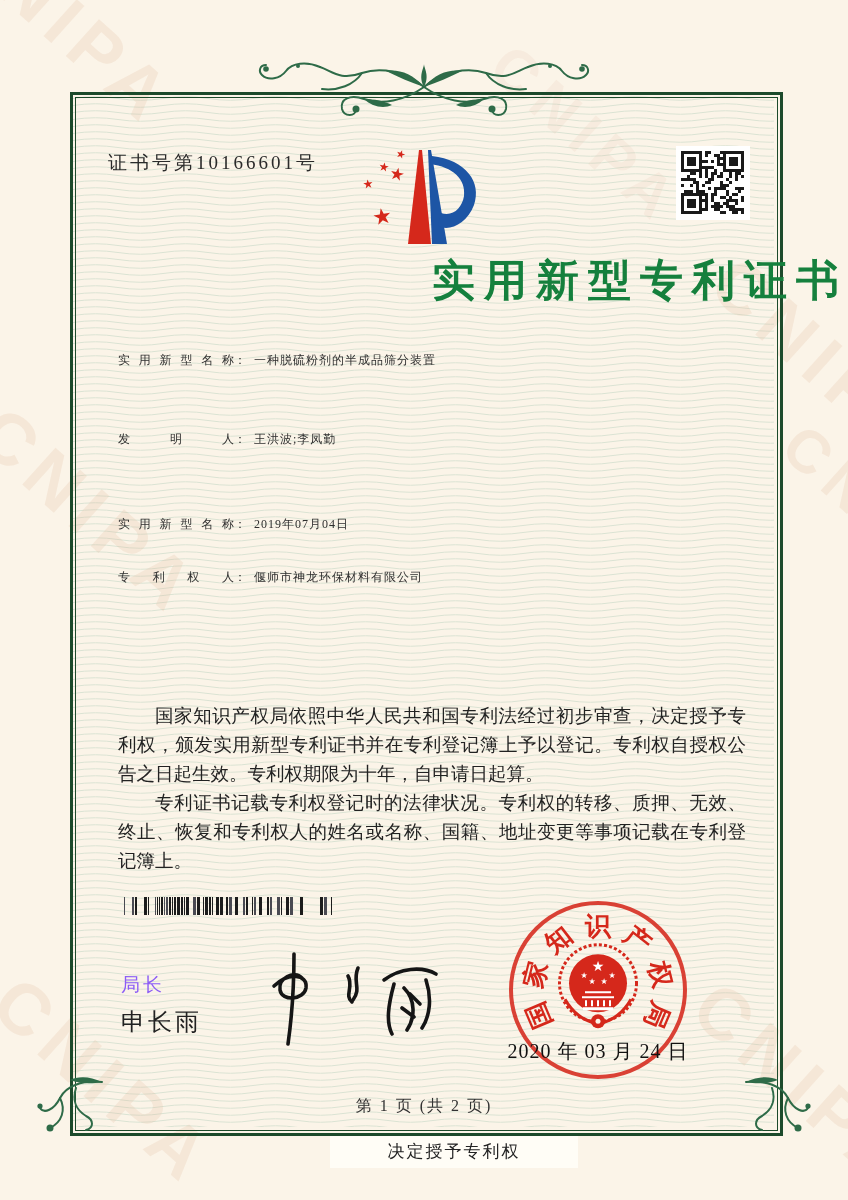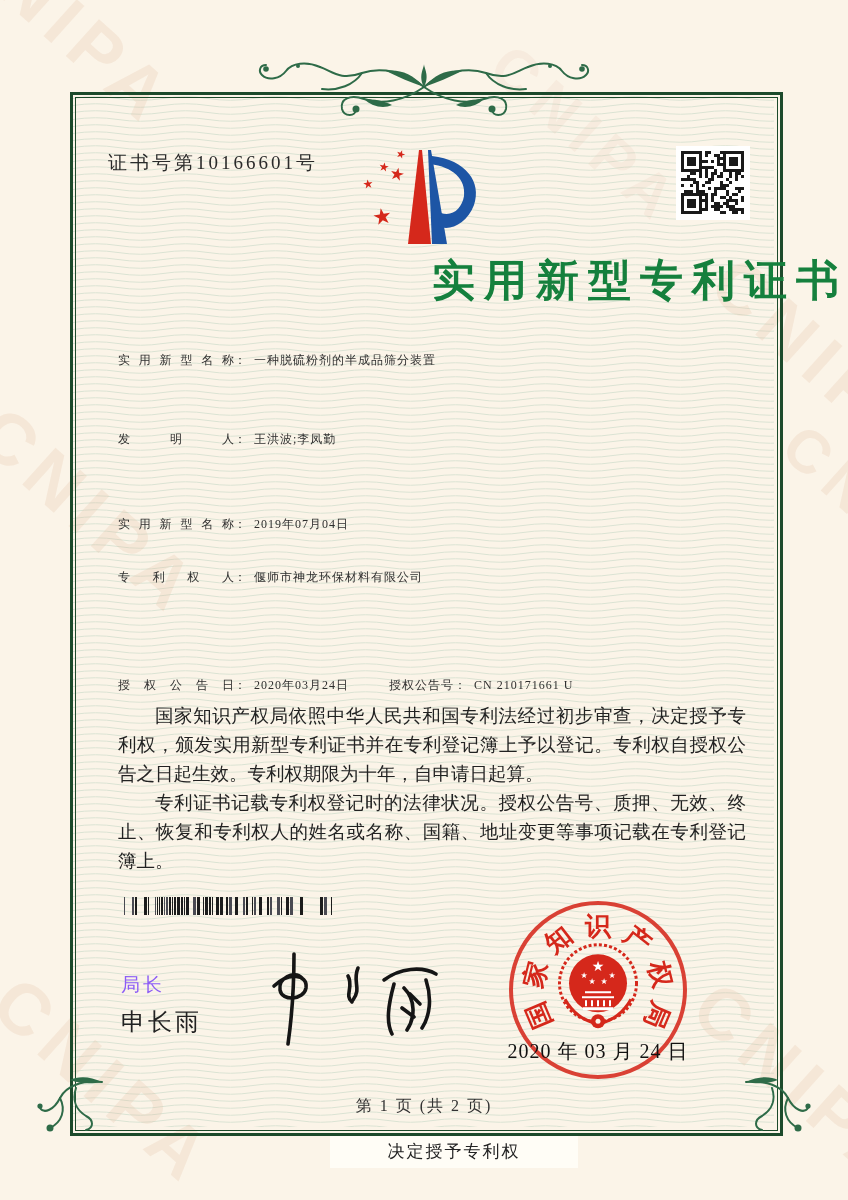--- a/index.html
+++ b/index.html
@@ -397,27 +397,24 @@
     </div>
     <div class="field" style="top:431px;">
       <span class="flabel">发明人</span><span class="colon">：</span><span class="fvalue">王洪波;李凤勤</span>
     </div>
     <div class="field" style="top:516px;">
       <span class="flabel">实用新型名称</span><span class="colon">：</span><span class="fvalue">2019年07月04日</span>
     </div>
     <div class="field" style="top:569px;font-family:Liberation Mono, monospace;">
       <span class="flabel">专利权人</span><span class="colon">：</span><span class="fvalue">偃师市神龙环保材料有限公司</span>
     </div>
-    <div class="field" style="top:677px;">
-      <span class="flabel">授权公告日</span><span class="colon">：</span><span class="fvalue">2020年03月24日</span><span class="pair2"><span class="flabel">授权公告号</span><span class="colon">：</span><span class="fvalue">CN 210171661 U</span></span>
-    </div>
 
     <div class="legal">
       <p>国家知识产权局依照中华人民共和国专利法经过初步审查，决定授予专利权，颁发实用新型专利证书并在专利登记簿上予以登记。专利权自授权公告之日起生效。专利权期限为十年，自申请日起算。</p>
-      <p>专利证书记载专利权登记时的法律状况。授权公告号、质押、无效、终止、恢复和专利权人的姓名或名称、国籍、地址变更等事项记载在专利登记簿上。</p>
+      <p>专利证书记载专利权登记时的法律状况。专利权的转移、质押、无效、终止、恢复和专利权人的姓名或名称、国籍、地址变更等事项记载在专利登记簿上。</p>
     </div>
 
     <svg class="barcode" id="bcsvg" width="216" height="18">
         <rect x="4" y="0" width="1" height="18" fill="#4a4a52"></rect>
         <rect x="12" y="0" width="2" height="18" fill="#4a4a52"></rect>
         <rect x="15" y="0" width="2" height="18" fill="#1c1c1c"></rect>
         <rect x="24" y="0" width="3" height="18" fill="#1c1c1c"></rect>
         <rect x="28" y="0" width="1" height="18" fill="#1c1c1c"></rect>
         <rect x="35" y="0" width="1" height="18" fill="#4a4a52"></rect>
         <rect x="37" y="0" width="1" height="18" fill="#1c1c1c"></rect>

